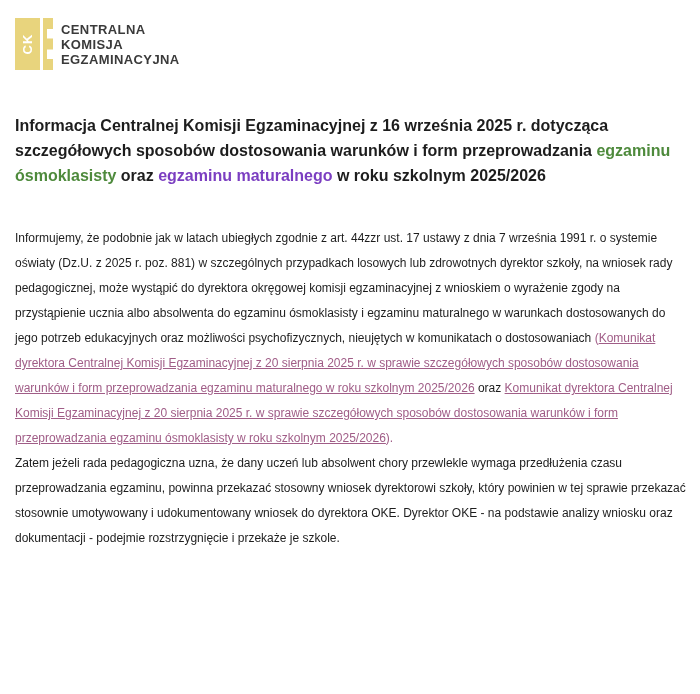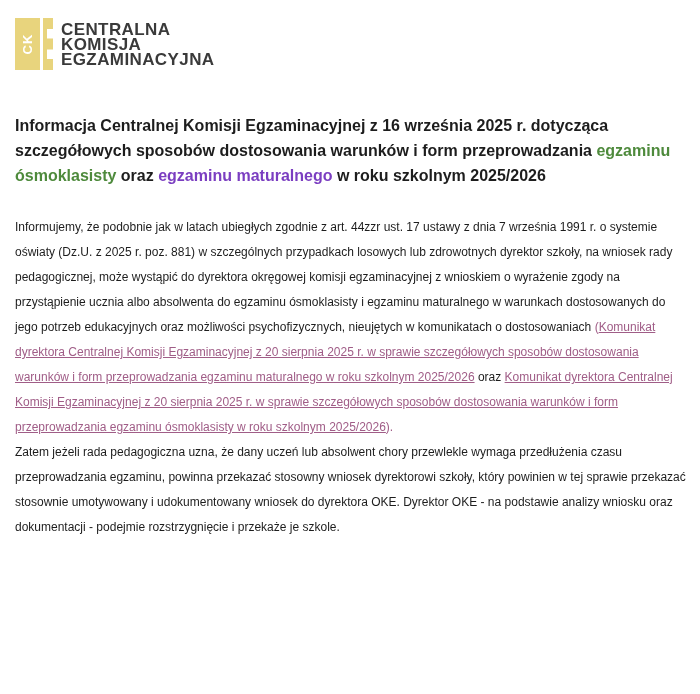--- a/index.html
+++ b/index.html
@@ -20,28 +20,28 @@
   }
   
   .logo {
     display: flex;
     align-items: center;
     gap: 8px;
   }
   .logo-mark svg { display: block; }
   .logo-text {
     font-weight: bold;
-    font-size: 17px;
+    font-size: 13px;
     line-height: 15px;
     letter-spacing: 0.4px;
     color: var(--text_dark, #3a3a3a);
   }
   
   .title {
-    margin: 43px 0 27px 0;
+    margin: 43px 0 38px 0;
     max-width: 672px;
     font-size: 16px;
     font-weight: bold;
     line-height: 25px;
     color: var(--text_black, #1d1d1d);
   }
   .exam-green { color: var(--exam1_green, #4e8a3c); }
   .exam-purple { color: var(--exam2_purple, #7b3ec1); }
   
   .body-text {

